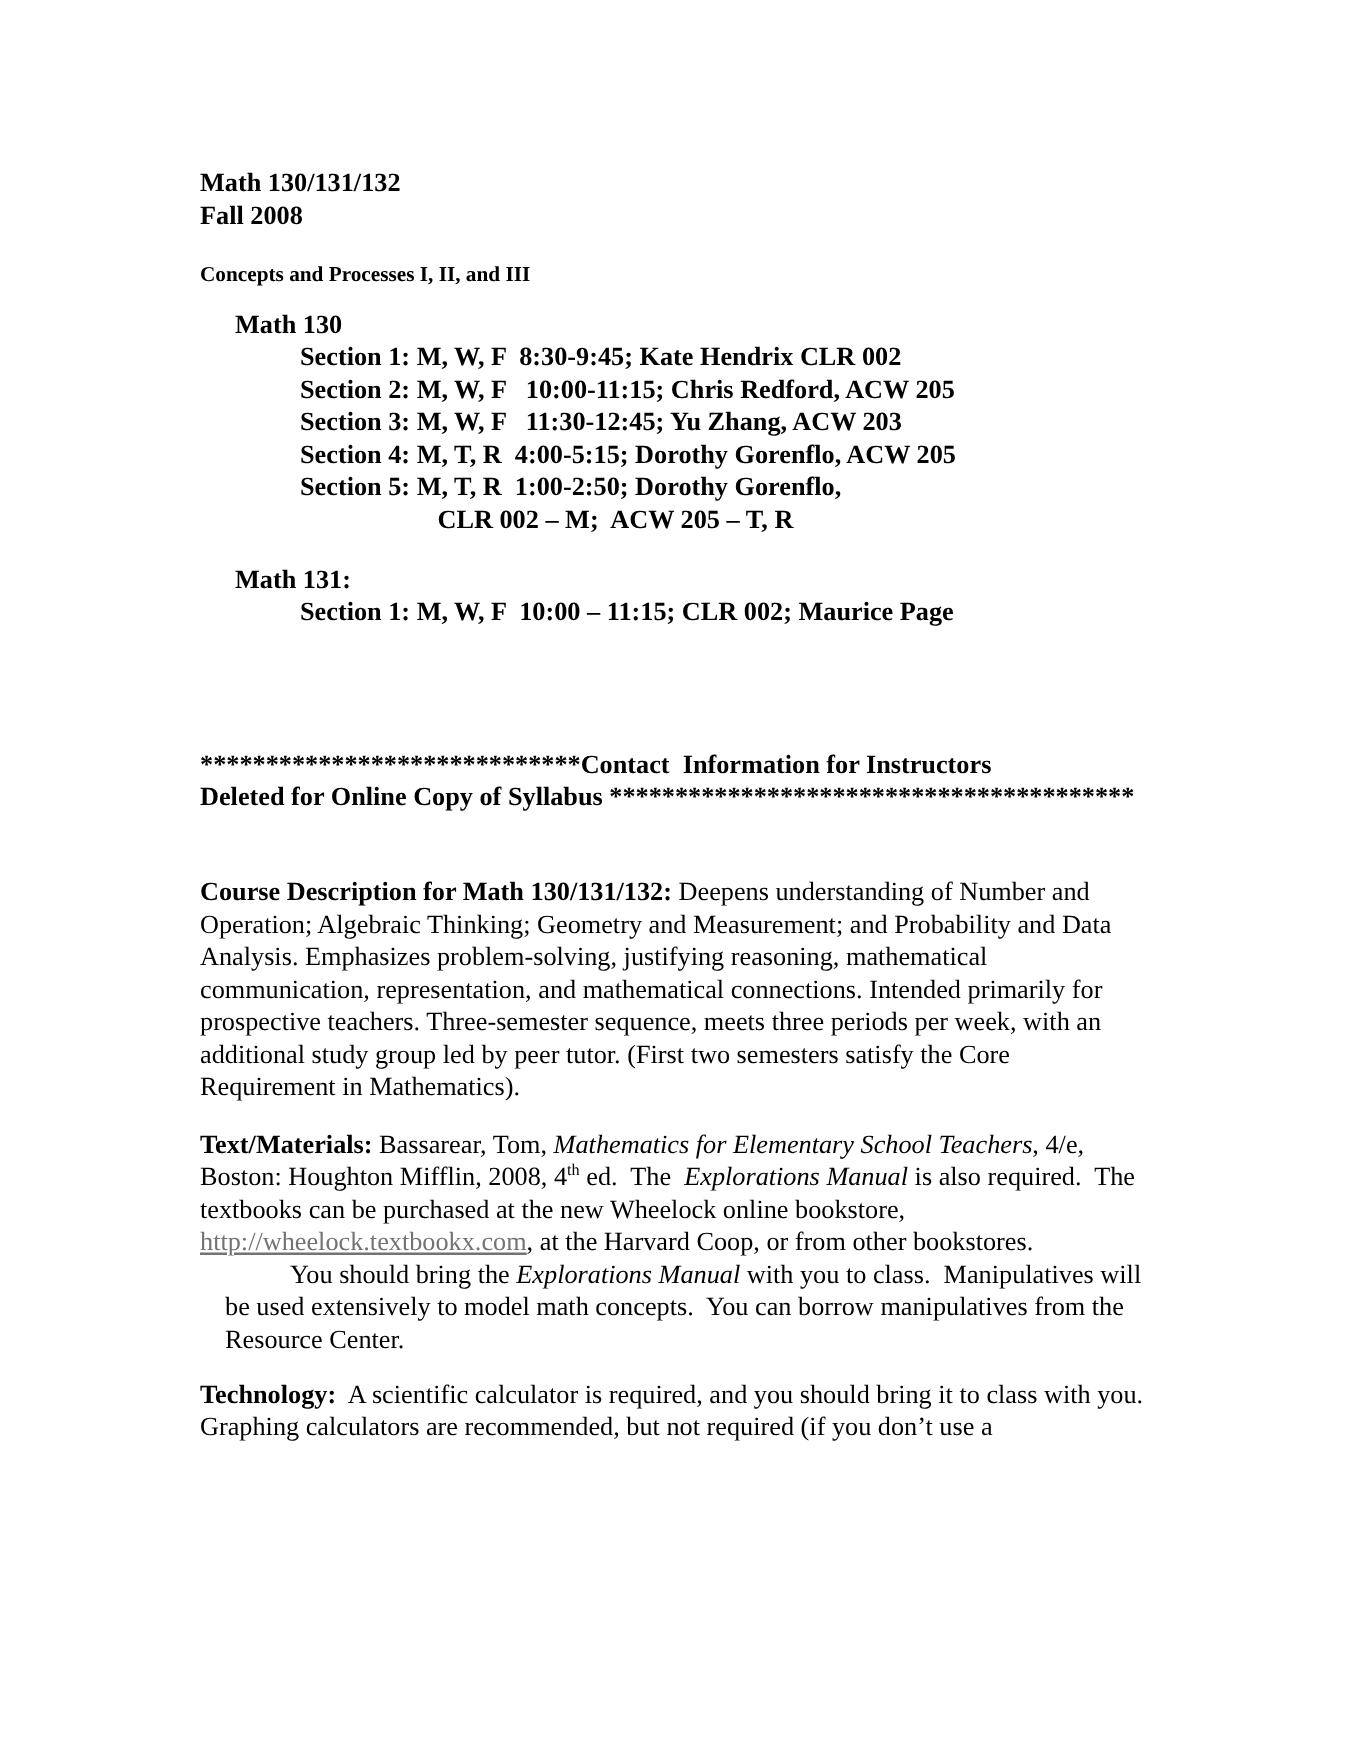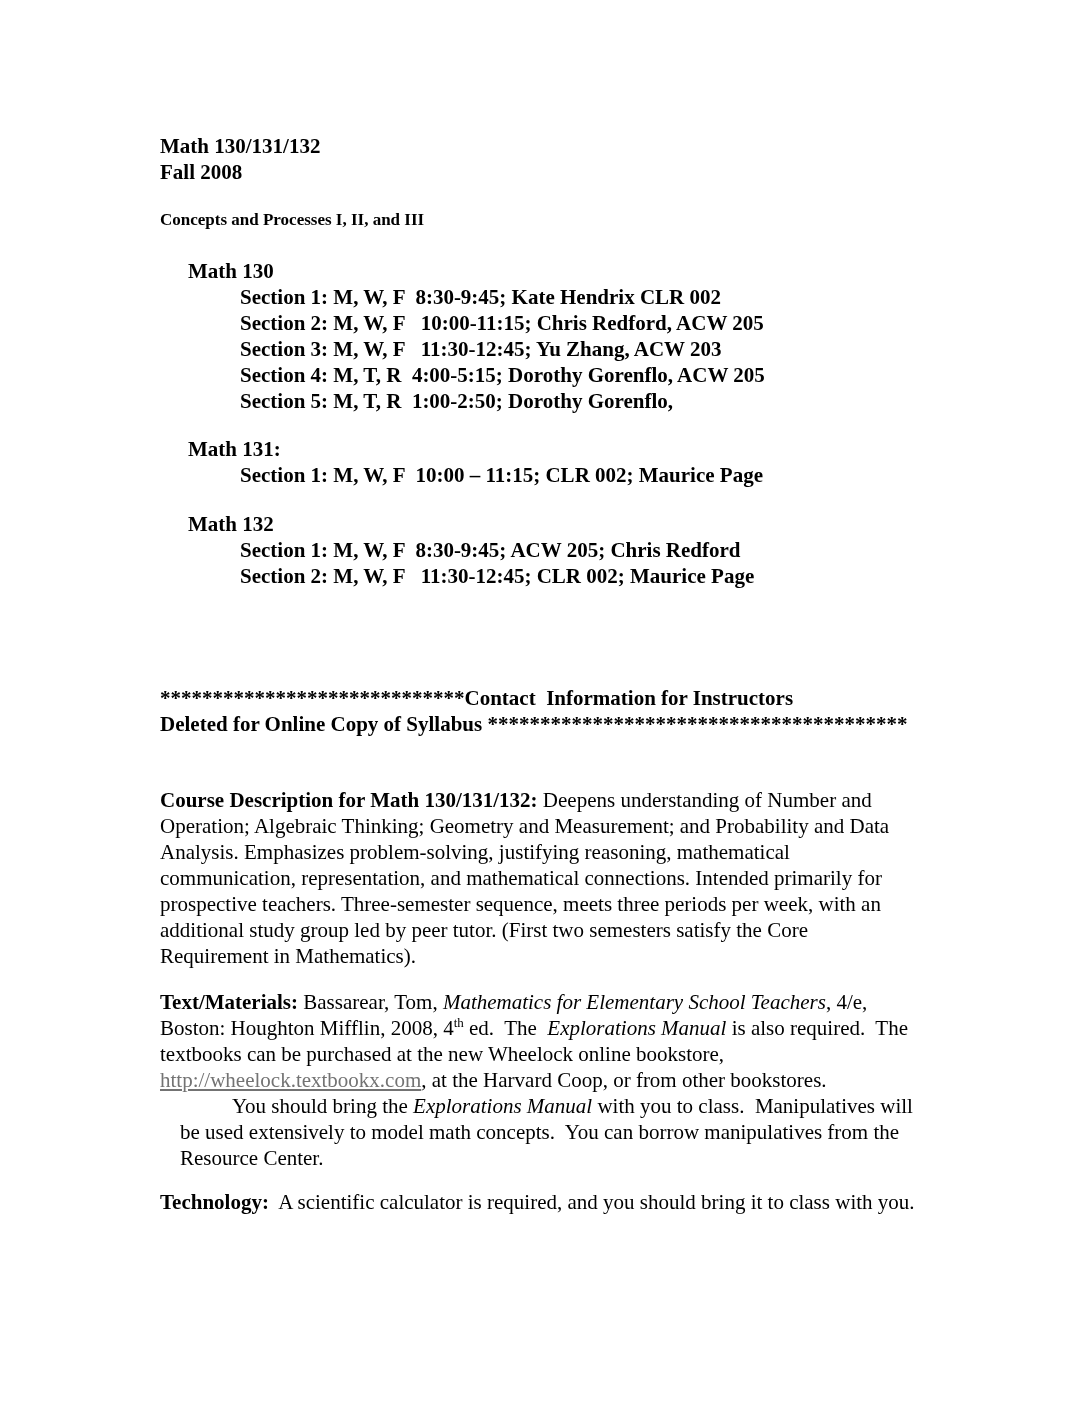--- a/index.html
+++ b/index.html
@@ -30,21 +30,21 @@
   .doc-header div { font-weight: 700; }
   .doc-title {
     font-weight: 700;
     font-size: 17px;
     margin-top: 22px;
   }
 
   .schedule .course { font-weight: 700; margin-left: 28px; }
   .schedule .sec    { font-weight: 700; margin-left: 80px; }
   .schedule .cont   { font-weight: 700; margin-left: 190px; }
-  .group-130 { margin-top: 25px; }
+  .group-130 { margin-top: 13px; }
   .group-131 { margin-top: 22px; }
   .group-132 { margin-top: 23px; }
 
   .banner {
     margin-top: 96px;
     font-weight: 700;
   }
 
   .para-desc { margin-top: 50px; }
   .para-textmat { margin-top: 20px; }
@@ -74,32 +74,28 @@
 
   <div class="schedule">
 
     <div class="group group-130">
       <div class="course line">Math 130</div>
       <div class="sec line">Section 1: M, W, F  8:30-9:45; Kate Hendrix CLR 002</div>
       <div class="sec line">Section 2: M, W, F   10:00-11:15; Chris Redford, ACW 205</div>
       <div class="sec line">Section 3: M, W, F   11:30-12:45; Yu Zhang, ACW 203</div>
       <div class="sec line">Section 4: M, T, R  4:00-5:15; Dorothy Gorenflo, ACW 205</div>
       <div class="sec line">Section 5: M, T, R  1:00-2:50; Dorothy Gorenflo,</div>
+      <div class="cont line">CLR 002 – M;  ACW 205 – T, R</div>
     </div>
 
     <div class="group group-131">
       <div class="course line">Math 131:</div>
       <div class="sec line">Section 1: M, W, F  10:00 – 11:15; CLR 002; Maurice Page</div>
     </div>
 
-    <div class="group group-132">
-      <div class="course line">Math 132</div>
-      <div class="sec line">Section 1: M, W, F  8:30-9:45; ACW 205; Chris Redford</div>
-      <div class="sec line">Section 2: M, W, F   11:30-12:45; CLR 002; Maurice Page</div>
-    </div>
 
   </div>
 
   <div class="banner">
     <div class="line"><span>*****************************</span><span>Contact  Information for Instructors</span></div>
     <div class="line"><span>Deleted for Online Copy of Syllabus </span><span>****************************************</span></div>
   </div>
 
   <p class="para-desc"><span class="label">Course Description for Math 130/131/132:</span><span> Deepens understanding of Number and Operation; Algebraic Thinking; Geometry and Measurement; and Probability and Data Analysis. Emphasizes problem-solving, justifying reasoning, mathematical communication, representation, and mathematical connections. Intended primarily for prospective teachers. Three-semester sequence, meets three periods per week, with an additional study group led by peer tutor. (First two semesters satisfy the Core Requirement in Mathematics).</span></p>
 

